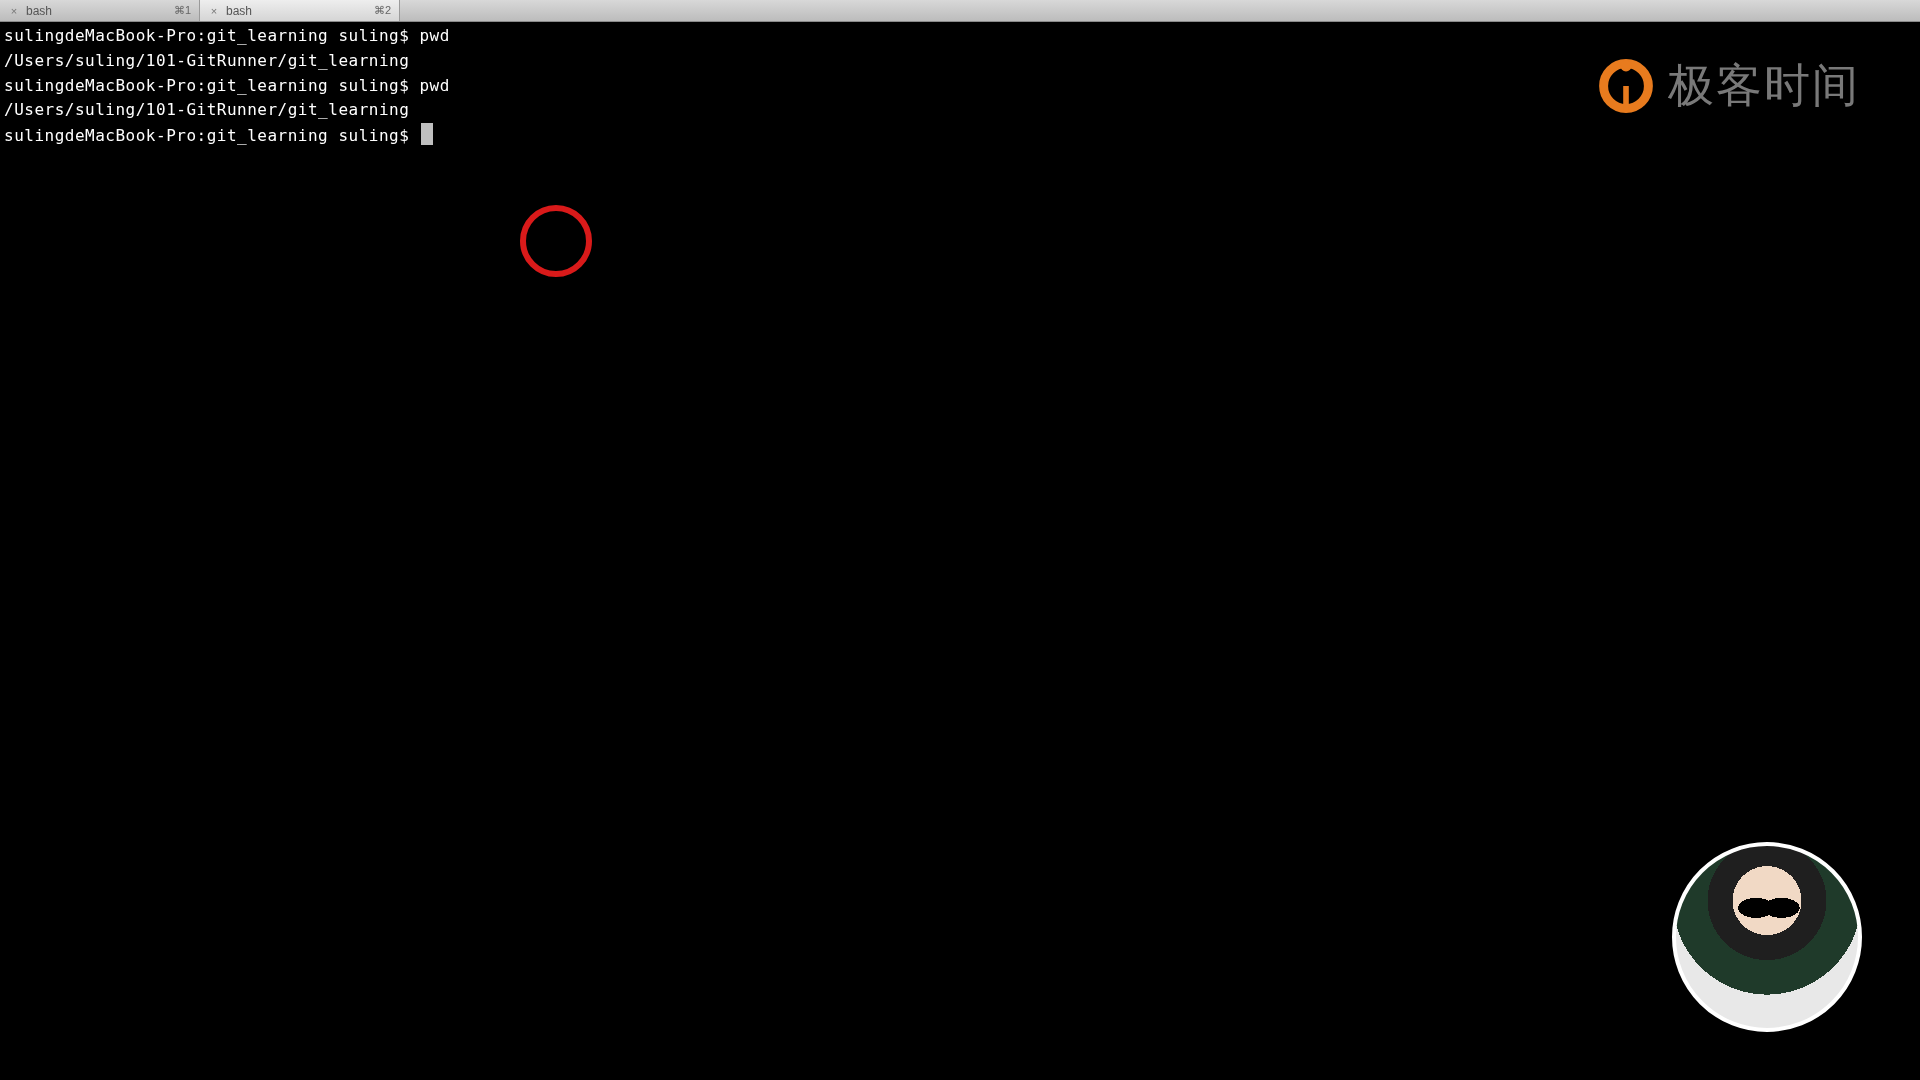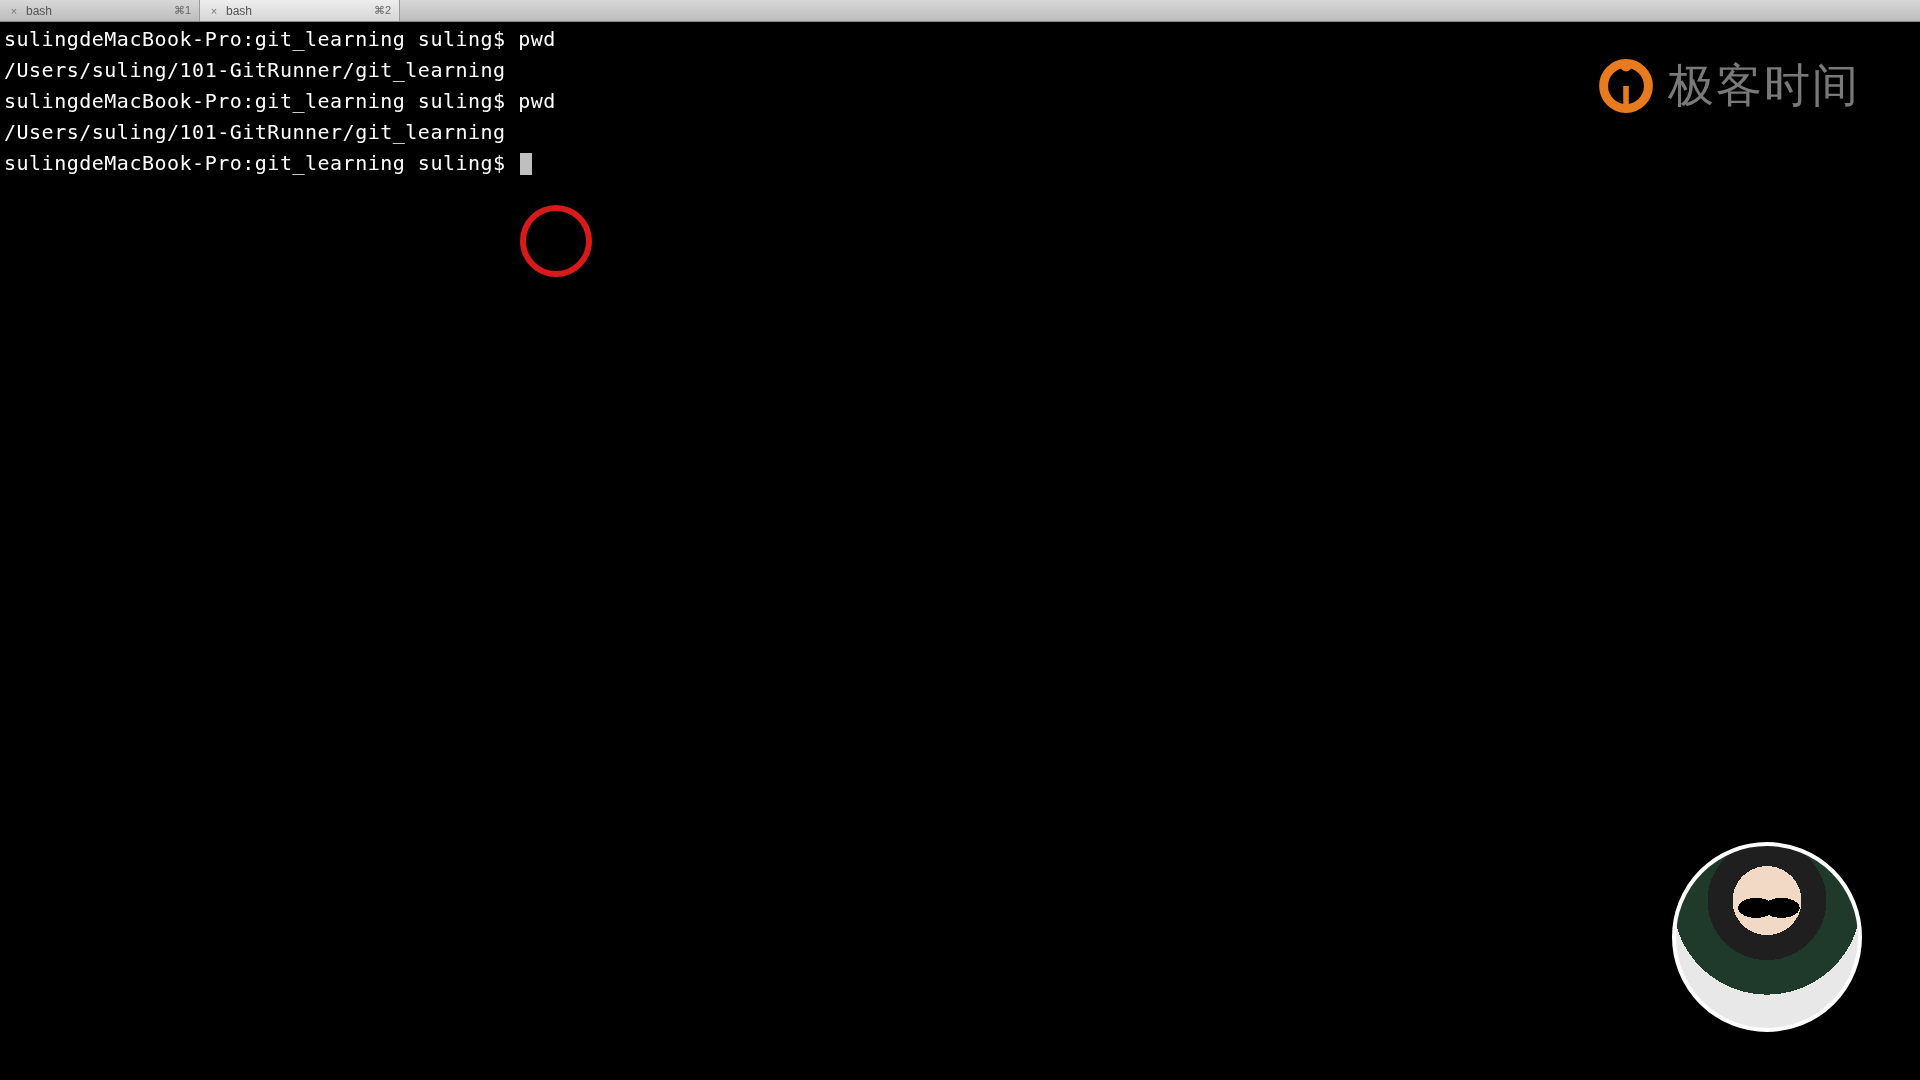--- a/index.html
+++ b/index.html
@@ -28,21 +28,21 @@
     width: 12px; height: 12px;
     display: flex; align-items: center; justify-content: center;
     font-size: 11px; color: #777; margin-right: 6px;
     cursor: pointer;
   }
   .tab .title { flex: 1; text-align: left; }
   .tab .shortcut { font-size: 11px; color: #666; margin-left: 6px; }
   .terminal {
     padding: 2px 4px;
     color: #ffffff;
-    font-size: 20px;
+    font-size: 16px;
     line-height: 1.55;
     letter-spacing: 0.5px;
     white-space: pre;
   }
   .line { display: block; }
   .cursor {
     display: inline-block;
     width: 12px; height: 22px;
     background: #bfbfbf;
     vertical-align: text-bottom;

